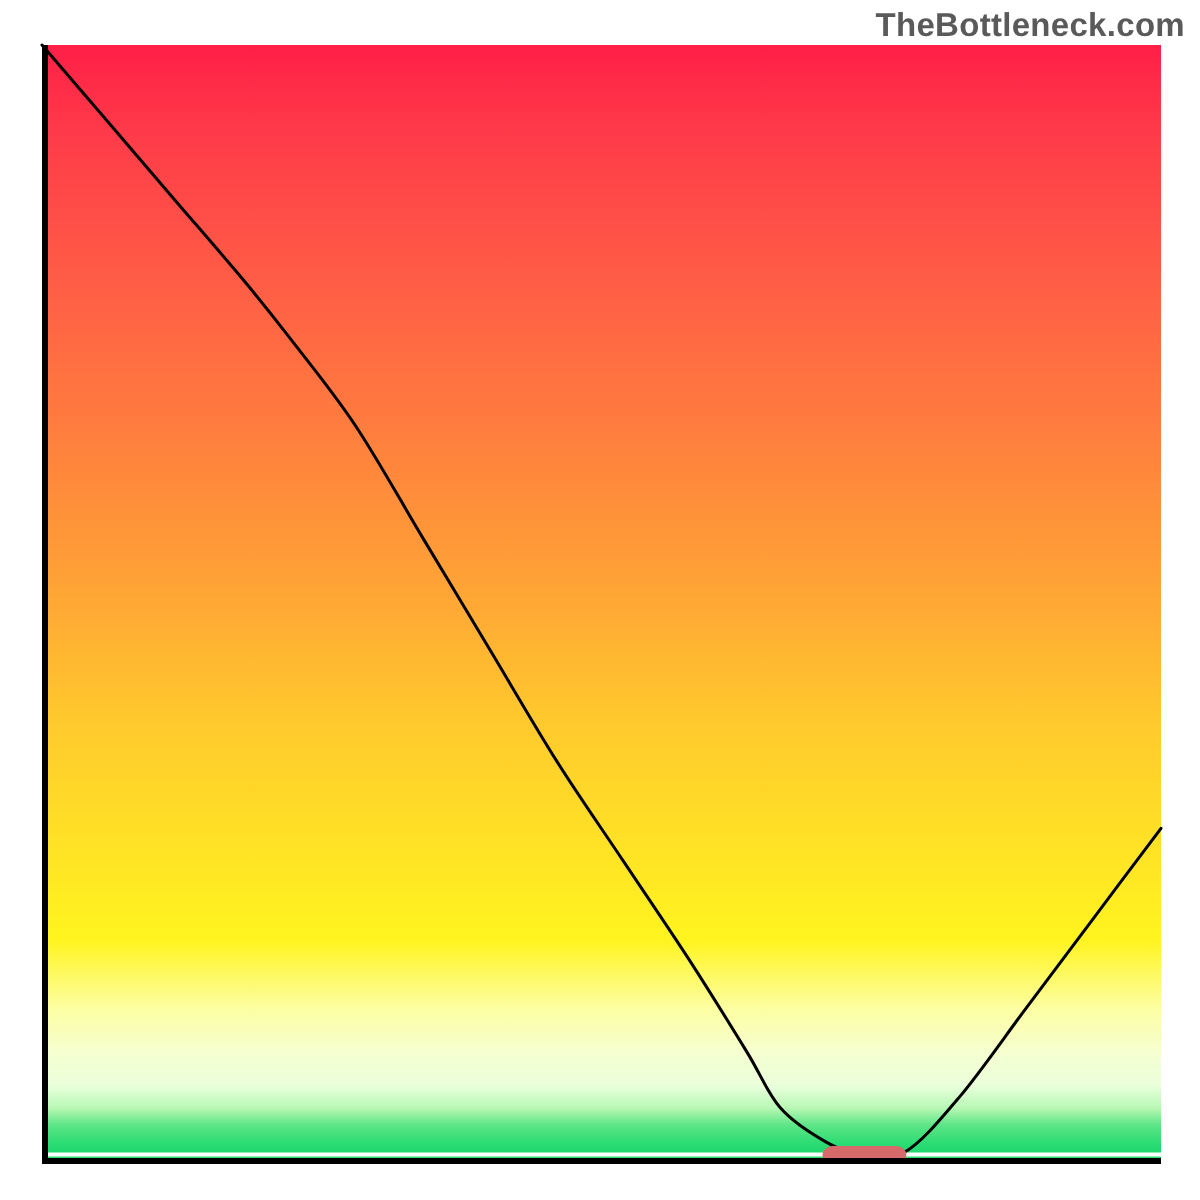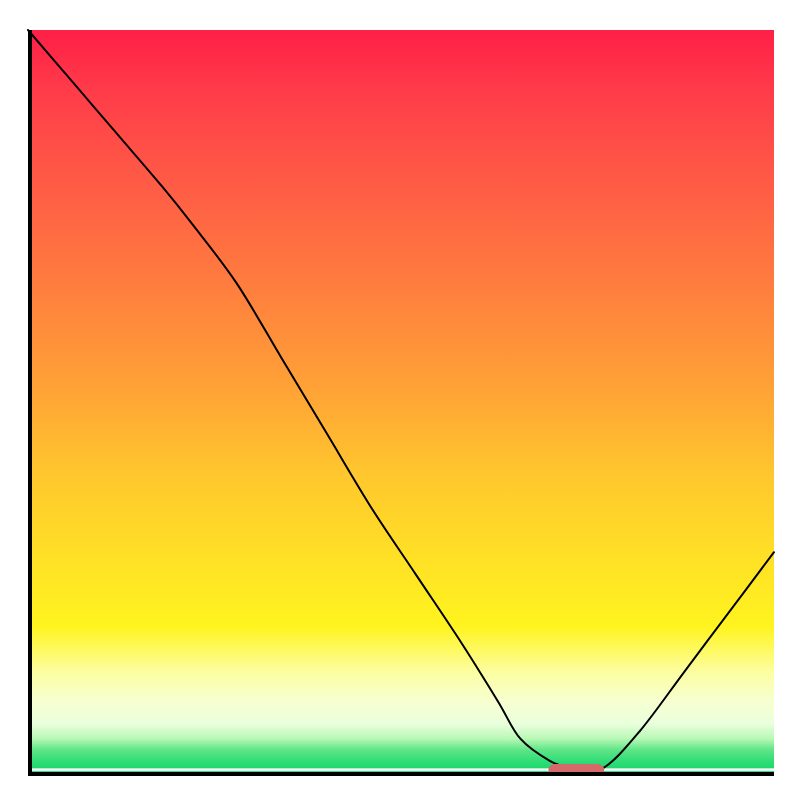--- a/index.html
+++ b/index.html
@@ -80,20 +80,21 @@
     width: 100%;
     height: 100%;
     overflow: visible;
   }
 </style>
 </head>
 <body>
 
 <div class="container">
 
+  <div class="watermark">TheBottleneck.com</div>
 
   <div class="plot-frame">
     <div class="gradient"></div>
 
     <svg class="curve" viewBox="0 0 100 100" preserveAspectRatio="none">
       <path fill="none" stroke="#000" stroke-width="2" stroke-linejoin="round" stroke-linecap="round" vector-effect="non-scaling-stroke" d="M 0 0 C 1.00 1.17, 4.00 4.67, 6 7 C 8.00 9.33, 10.00 11.67, 12 14 C 14.00 16.33, 16.33 19.00, 18 21 C 19.67 23.00, 20.33 23.83, 22 26 C 23.67 28.17, 26.00 31.00, 28 34 C 30.00 37.00, 32.00 40.67, 34 44 C 36.00 47.33, 38.00 50.67, 40 54 C 42.00 57.33, 44.00 60.83, 46 64 C 48.00 67.17, 50.00 70.00, 52 73 C 54.00 76.00, 56.17 79.17, 58 82 C 59.83 84.83, 61.67 87.83, 63 90 C 64.33 92.17, 64.83 93.67, 66 95 C 67.17 96.33, 68.83 97.33, 70 98 C 71.17 98.67, 71.83 98.83, 73 99 C 74.17 99.17, 75.50 99.83, 77 99 C 78.50 98.17, 80.17 96.17, 82 94 C 83.83 91.83, 86.00 88.67, 88 86 C 90.00 83.33, 92.00 80.67, 94 78 C 96.00 75.33, 99.00 71.33, 100 70"></path>
       <rect rx="0.9" ry="0.9" height="1.6" fill="#d66a6a" x="69.75" y="98.40" width="7.50"></rect>
     </svg>
 
     <div class="axes"></div>

